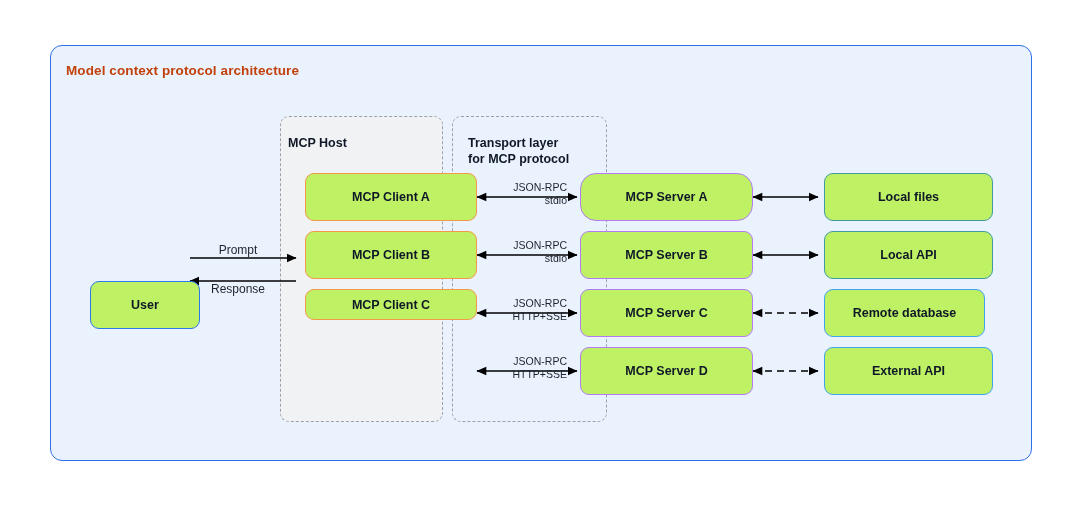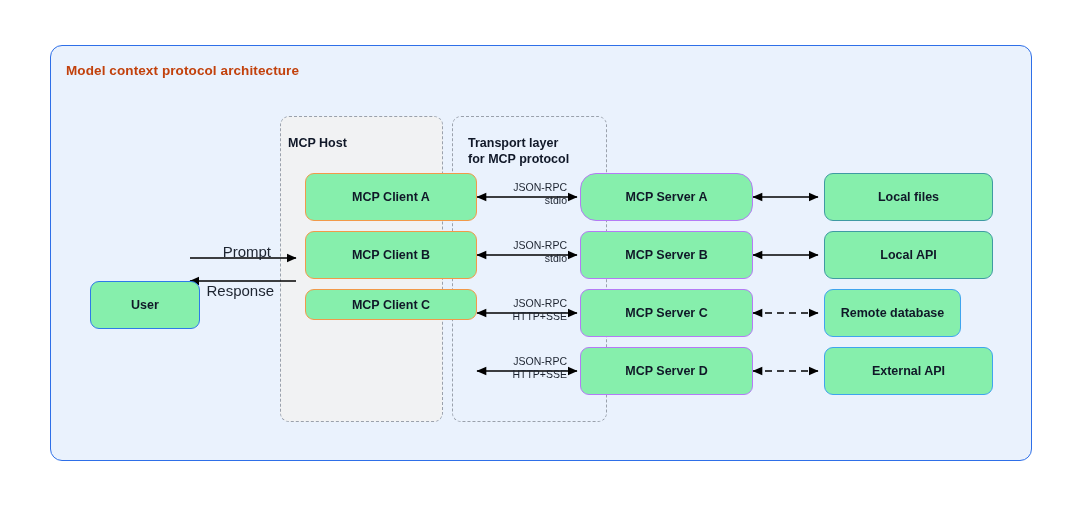--- a/index.html
+++ b/index.html
@@ -67,21 +67,21 @@
     line-height: 16px;
     white-space: pre-line;
   }
   #label-mcp-host { left: 288px; top: 135px; }
   #label-transport { left: 468px; top: 135px; }
 
   
   .node {
     position: absolute;
     box-sizing: border-box;
-    background: #86efac;
+    background: #bef264;
     border-radius: 9px;
     display: flex;
     align-items: center;
     justify-content: center;
     font-size: 12.5px;
     font-weight: bold;
     color: #101828;
     text-align: left;
   }
   .node-client  { border: 1.7px solid #f2994a; }
@@ -102,23 +102,23 @@
   .edge-label {
     position: absolute;
     font-size: 10.5px;
     color: #1d2430;
     text-align: right;
     line-height: 12.5px;
     white-space: pre-line;
   }
   .edge-label-single {
     position: absolute;
-    font-size: 15px;
+    font-size: 12px;
     color: #1d2430;
-    text-align: right;
+    text-align: center;
   }
 
   svg.arrow-layer {
     position: absolute;
     left: 0;
     top: 0;
     width: 1080px;
     height: 511px;
     pointer-events: none;
   }
@@ -195,20 +195,20 @@
   <div class="node node-client" style="left:305px; top:231px; width:172px; height:48px;">MCP Client B</div>
   <div class="edge-label" style="left:487px; top:239px; width:80px;">JSON-RPC
 stdio</div>
   <div class="node node-server" style="left:580px; top:231px; width:173px; height:48px;">MCP Server B</div>
   <div class="node node-teal" style="left:824px; top:231px; width:169px; height:48px;">Local API</div>
 
   <div class="node node-client" style="left:305px; top:289px; width:172px; height:31px;">MCP Client C</div>
   <div class="edge-label" style="left:487px; top:297px; width:80px;">JSON-RPC
 HTTP+SSE</div>
   <div class="node node-server" style="left:580px; top:289px; width:173px; height:48px;">MCP Server C</div>
-  <div class="node node-blue" style="left:824px; top:289px; width:137px; height:48px;">Remote database</div>
+  <div class="node node-blue" style="left:824px; top:289px; width:161px; height:48px;">Remote database</div>
 
   <div class="edge-label" style="left:487px; top:355px; width:80px;">JSON-RPC
 HTTP+SSE</div>
   <div class="node node-server" style="left:580px; top:347px; width:173px; height:48px;">MCP Server D</div>
   <div class="node node-blue" style="left:824px; top:347px; width:169px; height:48px;">External API</div>
 
 </div>
 
 </body></html>

